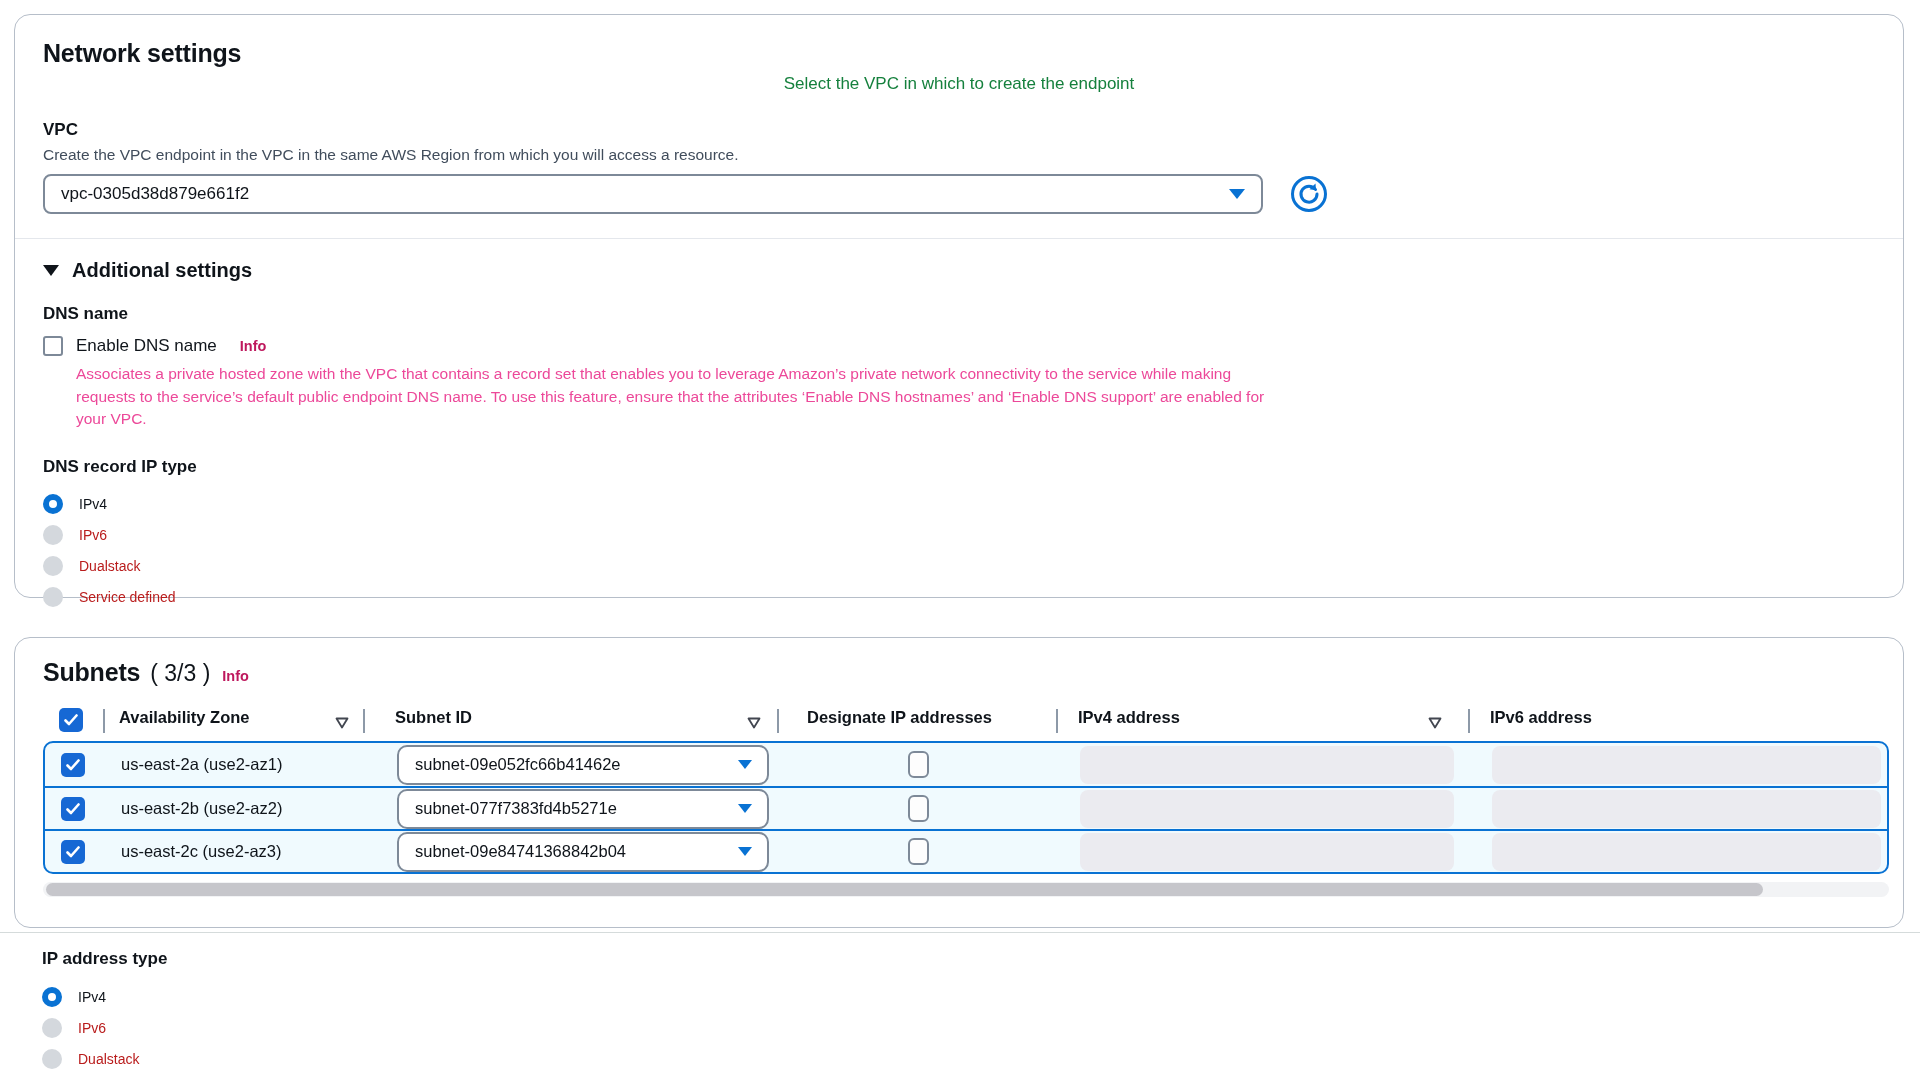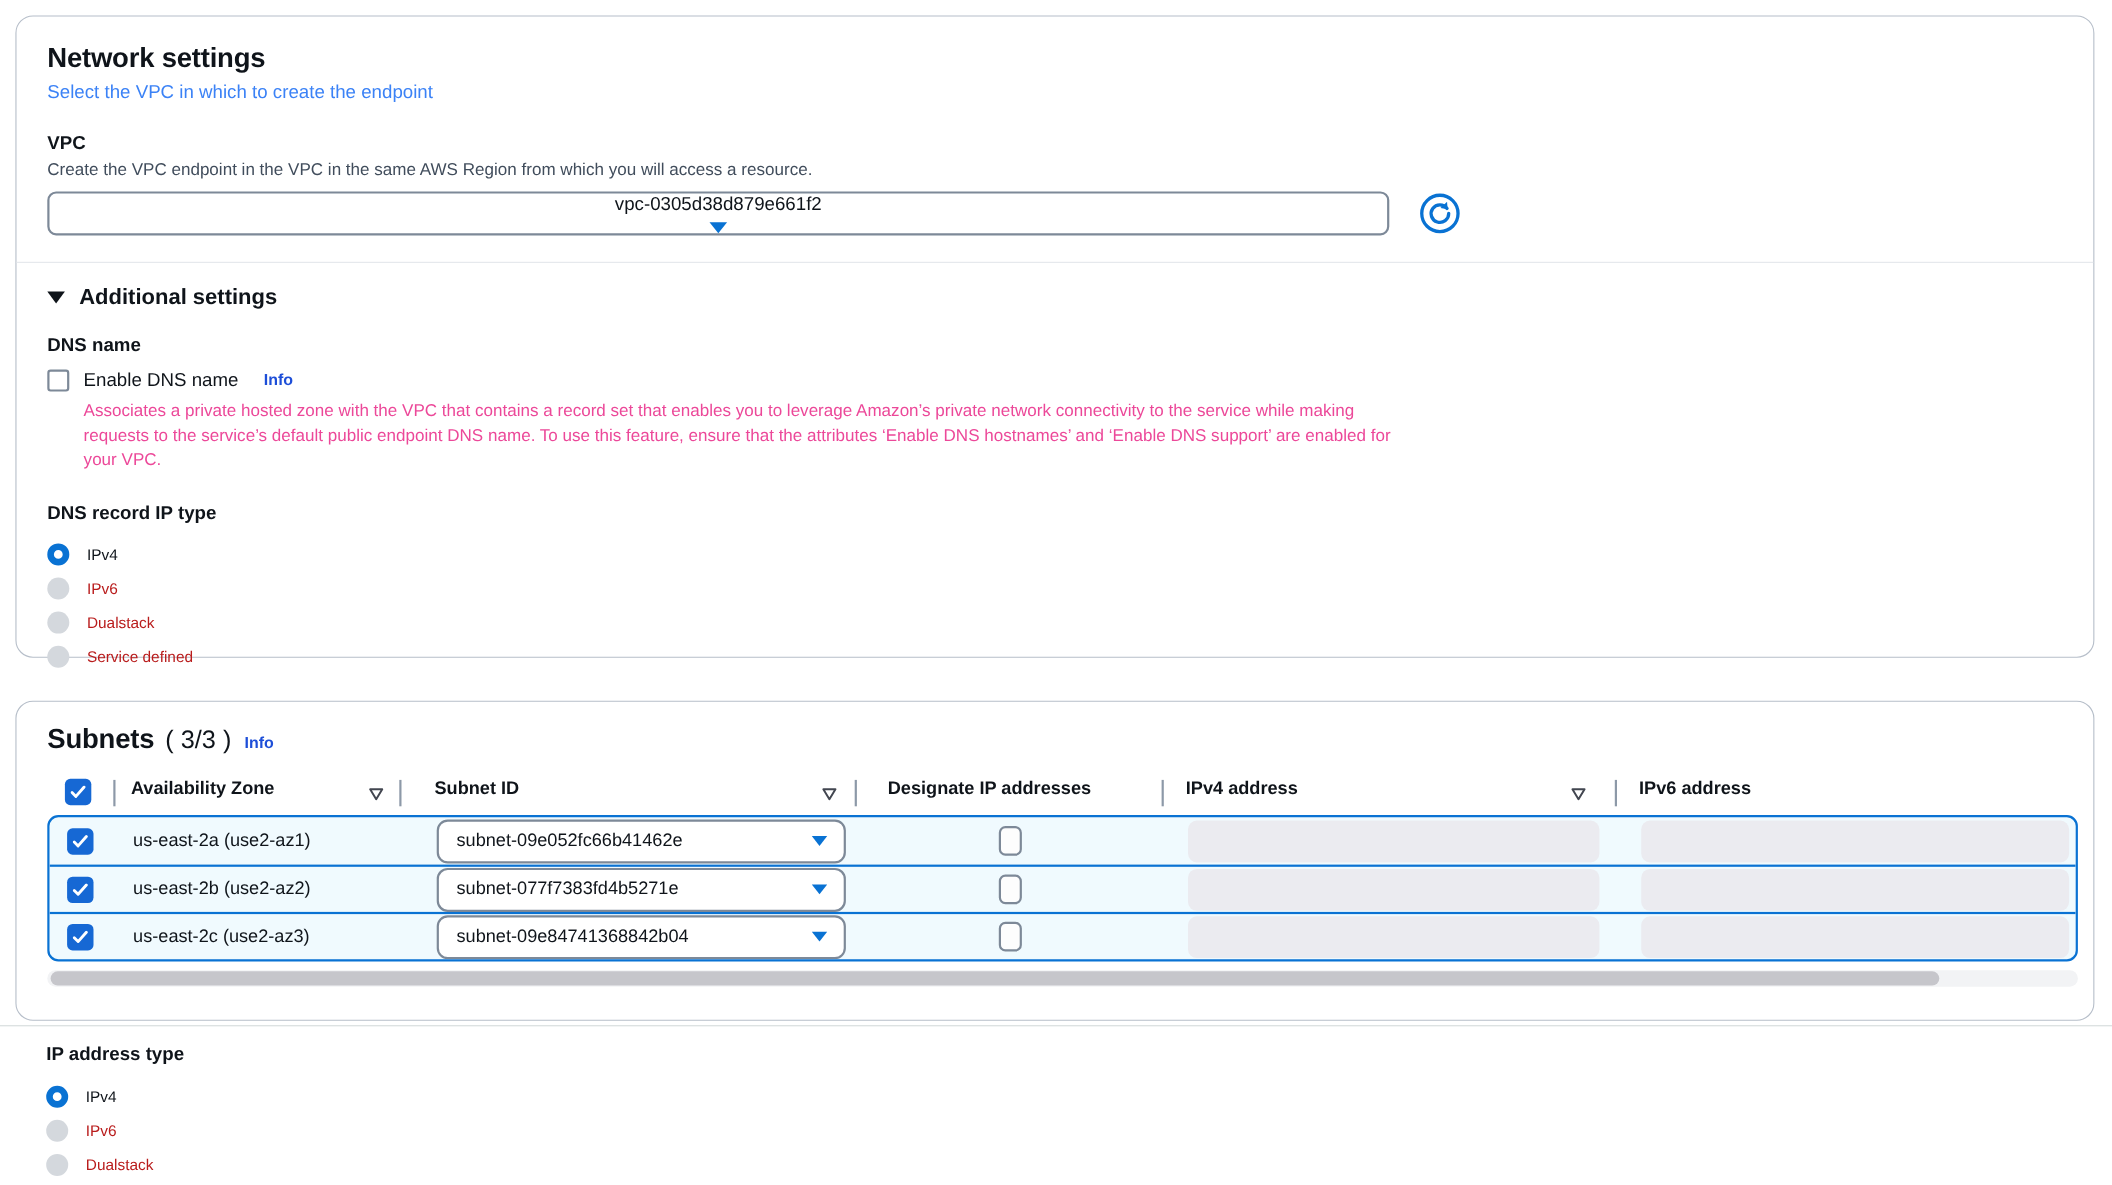--- a/index.html
+++ b/index.html
@@ -4,44 +4,44 @@
 <style>
   * { box-sizing: border-box; margin: 0; padding: 0; }
   html, body { width: 1920px; height: 1077px; background: #fff; overflow: hidden;
     font-family: "Liberation Sans", "DejaVu Sans", sans-serif; color: #0f141a; }
 
   .card { position: absolute; background: #fff; border: 1px solid #b6bec9; border-radius: 16px; }
   #card-network { left: 14px; top: 14px; width: 1890px; height: 584px; padding: 24px 28px; }
   #card-subnets { left: 14px; top: 637px; width: 1890px; height: 291px; padding: 20px 14px 10px 28px; }
 
   .h1 { font-size: 25px; font-weight: 700; letter-spacing: -0.2px; }
-  .subtitle { font-size: 17px; color: #3b82f6; margin-top: 6px; }
+  .subtitle { font-size: 17px; color: #15803d; margin-top: 6px; text-align: center; }
   .field-label { font-size: 17px; font-weight: 700; margin-top: 26px; }
   .field-desc { font-size: 15.5px; color: #414d5c; margin-top: 6px; }
 
   .vpc-row { margin-top: 10px; display: flex; align-items: center; gap: 26px; }
   .select-box { width: 1220px; height: 40px; border: 2px solid #7d8998; border-radius: 8px;
     background: #fff; display: flex; align-items: center; justify-content: space-between;
-    padding: 0 16px; font-size: 17px; cursor: pointer; flex-direction: column; }
+    padding: 0 16px; font-size: 17px; cursor: pointer; }
   .caret-down { width: 0; height: 0; border-left: 8px solid transparent; border-right: 8px solid transparent;
     border-top: 10px solid #0972d3; }
   .refresh-btn { width: 40px; height: 40px; background: none; border: none; cursor: pointer; padding: 0; }
 
   .card-divider { border-top: 1px solid #e4e7ec; margin: 24px -28px 0 -28px; }
 
   .section-head { margin-top: 20px; display: flex; align-items: center; gap: 13px; font-size: 20px; font-weight: 700; cursor: pointer; }
   .tri-down { width: 0; height: 0; border-left: 8px solid transparent; border-right: 8px solid transparent;
     border-top: 11px solid #0f141a; }
 
   .check-row { margin-top: 12px; display: flex; align-items: center; gap: 13px; }
   .checkbox { width: 20px; height: 20px; border: 2px solid #7d8998; border-radius: 3px; background: #fff; cursor: pointer; flex: none; }
   .checkbox.checked { width: 24px; height: 24px; background: #1668d4; border: none; border-radius: 5px;
     display: flex; align-items: center; justify-content: center; }
   .check-label { font-size: 17px; }
-  .info-link { font-size: 14.5px; font-weight: 700; color: #1d4ed8; margin-left: 10px; text-decoration: none; cursor: pointer; }
+  .info-link { font-size: 14.5px; font-weight: 700; color: #be185d; margin-left: 10px; text-decoration: none; cursor: pointer; }
   .para { margin: 7px 0 0 33px; max-width: 1190px; font-size: 15.5px; line-height: 1.46; color: #ec4899; }
 
   .radio-group { margin-top: 12px; }
   .radio-row { display: flex; align-items: center; gap: 16px; height: 31px; cursor: pointer; }
   .radio { width: 20px; height: 20px; border-radius: 50%; flex: none; }
   .radio.sel { border: 6px solid #0972d3; background: #fff; }
   .radio.dis { background: #d4d8dd; }
   .radio-label { font-size: 14px; }
   .radio-row.disabled .radio-label { color: #b91c1c; }
 

